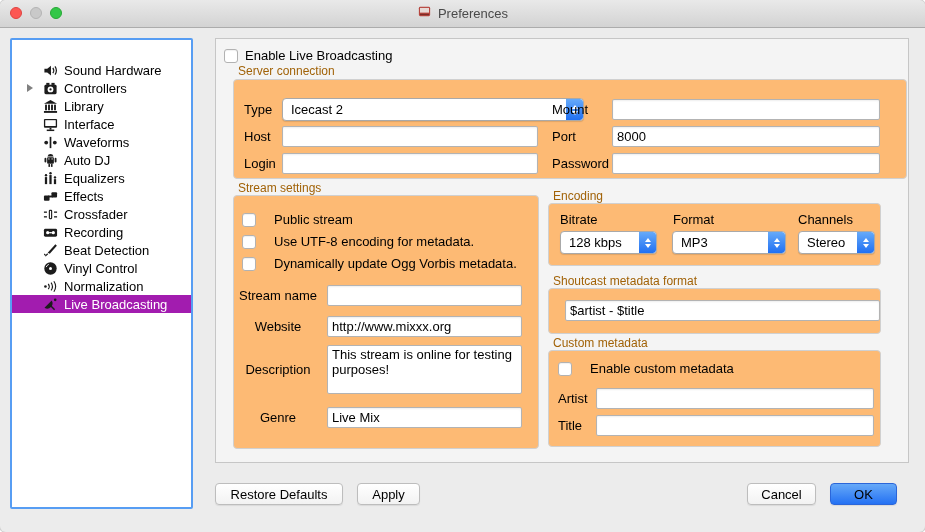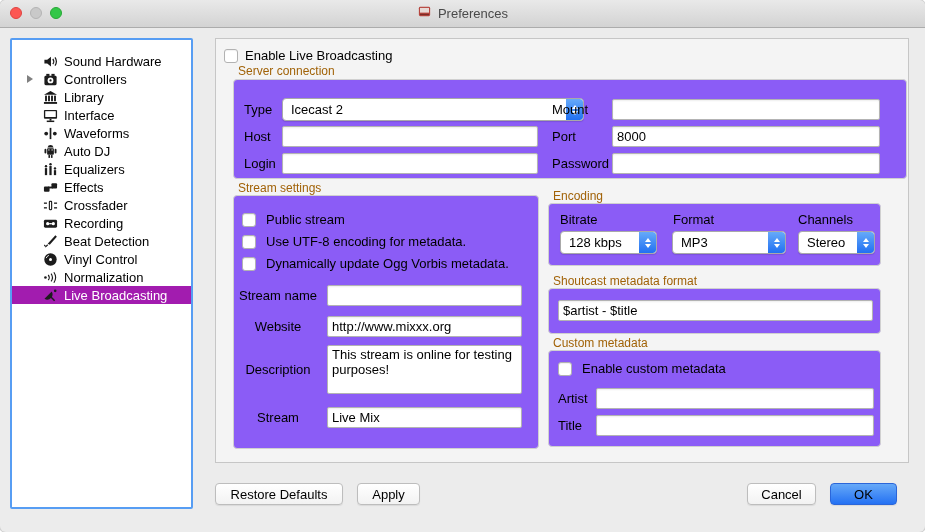--- a/index.html
+++ b/index.html
@@ -10,73 +10,73 @@
             background:linear-gradient(180deg,#e9e9e9,#d3d3d3);border-bottom:1px solid #acacac;
             border-radius:6px 6px 0 0;}
   .tl{position:absolute;top:7px;width:12px;height:12px;border-radius:50%;box-sizing:border-box;}
   #tl-close{left:10px;background:#fc5753;border:1px solid #df4340;}
   #tl-min{left:30px;background:#c9c9c9;border:1px solid #b4b4b4;}
   #tl-max{left:50px;background:#33c748;border:1px solid #27a835;}
   #title-wrap{position:absolute;left:0;right:0;top:0;height:27px;display:flex;align-items:center;justify-content:center;gap:6px;}
   #title-text{font-size:13px;color:#4a4a4a;}
   
   #sidebar{position:absolute;left:10px;top:38px;width:183px;height:471px;background:#fff;
-           border:2px solid #579df3;border-radius:2px;box-sizing:border-box;padding-top:12px;}
+           border:2px solid #579df3;border-radius:2px;box-sizing:border-box;padding-top:21px;}
   .side-item{display:flex;align-items:center;height:18px;font-size:13px;color:#000;padding-left:6px;cursor:default;}
   .side-item.selected{background:#a21caf;color:#fff;}
   .disc{width:24px;display:flex;align-items:center;justify-content:center;}
   .disc .tri{width:0;height:0;border-top:4px solid transparent;border-bottom:4px solid transparent;border-left:6px solid #808080;}
   .side-icon{width:16px;height:15px;display:flex;align-items:center;justify-content:center;margin-right:6px;}
   .side-icon svg{display:block;}
   
   #panel{position:absolute;left:215px;top:38px;width:694px;height:425px;background:#f4f4f4;
          border:1px solid #c6c6c6;box-sizing:border-box;}
   #enable-row{position:absolute;left:8px;top:9px;display:flex;align-items:center;gap:7px;font-size:13px;color:#000;}
   .gt{position:absolute;font-size:12px;color:#a16207;}
   #t-server{left:22px;top:25px} #t-stream{left:22px;top:142px} #t-encoding{left:337px;top:150px}
   #t-shout{left:337px;top:235px} #t-custom{left:337px;top:297px}
-  .grp{position:absolute;background:#8b5cf6;border:1px solid #d0d0d0;border-radius:4px;box-sizing:border-box;}
+  .grp{position:absolute;background:#fdba74;border:1px solid #d0d0d0;border-radius:4px;box-sizing:border-box;}
   #g-server{left:17px;top:40px;width:674px;height:100px}
   #g-stream{left:17px;top:156px;width:306px;height:254px}
   #g-encoding{left:332px;top:164px;width:333px;height:63px}
   #g-shout{left:332px;top:249px;width:333px;height:46px}
   #g-custom{left:332px;top:311px;width:333px;height:97px}
   .lbl{position:absolute;font-size:13px;color:#000;white-space:nowrap;}
   .inp{position:absolute;height:21px;box-sizing:border-box;background:#fff;border:1px solid #b3b3b3;border-radius:2px;
        font-family:"Liberation Sans",sans-serif;font-size:13px;color:#000;padding:0 4px;
        box-shadow:inset 0 1px 2px rgba(0,0,0,.07);outline:none;}
   .ta{position:absolute;box-sizing:border-box;background:#fff;border:1px solid #b3b3b3;border-radius:2px;
       font-family:"Liberation Sans",sans-serif;font-size:13px;color:#000;padding:1px 4px;resize:none;overflow:hidden;outline:none;}
   .combo{position:absolute;height:23px;box-sizing:border-box;background:#fff;border:1px solid #a9a9a9;border-radius:4px;
          display:flex;align-items:center;overflow:hidden;box-shadow:0 1px 1px rgba(0,0,0,.12);cursor:default;}
   .combo .txt{flex:1;padding-left:8px;font-size:13px;color:#000;white-space:nowrap;}
   .combo .step{width:17px;align-self:stretch;background:linear-gradient(180deg,#66aaf9,#2170f2);
                display:flex;flex-direction:column;align-items:center;justify-content:center;gap:2px;border-radius:0 3px 3px 0;}
   .chev-up{width:0;height:0;border-left:3.5px solid transparent;border-right:3.5px solid transparent;border-bottom:4.5px solid #fff;}
   .chev-down{width:0;height:0;border-left:3.5px solid transparent;border-right:3.5px solid transparent;border-top:4.5px solid #fff;}
   .cb{width:14px;height:14px;box-sizing:border-box;background:#fff;border:1px solid #b2b2b2;border-radius:3px;
       box-shadow:inset 0 1px 1px rgba(0,0,0,.06);flex:0 0 auto;}
-  .chk-row{position:absolute;display:flex;align-items:center;gap:10px;font-size:13px;color:#000;}
+  .chk-row{position:absolute;display:flex;align-items:center;gap:18px;font-size:13px;color:#000;}
   
   #l-type{left:10px;top:22px} #l-host{left:10px;top:49px} #l-login{left:10px;top:76px}
   #c-type{left:48px;top:18px;width:302px}
   #i-host{left:48px;top:46px;width:256px} #i-login{left:48px;top:73px;width:256px}
   #l-mount{left:318px;top:22px} #l-port{left:318px;top:49px} #l-pass{left:318px;top:76px}
   #i-mount{left:378px;top:19px;width:268px} #i-port{left:378px;top:46px;width:268px} #i-pass{left:378px;top:73px;width:268px}
   
   #cb-public{left:8px;top:16px} #cb-utf8{left:8px;top:38px} #cb-ogg{left:8px;top:60px}
   .rlabel{position:absolute;left:0;width:88px;text-align:center;font-size:13px;color:#000;}
   #l-sname{top:92px} #l-website{top:123px} #l-desc{top:166px} #l-genre{top:214px}
   #i-sname{left:93px;top:89px;width:195px} #i-website{left:93px;top:120px;width:195px}
   #i-desc{left:93px;top:149px;width:195px;height:49px} #i-genre{left:93px;top:211px;width:195px}
   
   #l-bitrate{left:11px;top:8px} #l-format{left:124px;top:8px} #l-channels{left:249px;top:8px}
   #c-bitrate{left:11px;top:27px;width:97px} #c-format{left:123px;top:27px;width:114px} #c-channels{left:249px;top:27px;width:77px}
   
-  #i-shout{left:9px;top:11px;width:315px}
+  #i-shout{left:16px;top:11px;width:315px}
   
   #cm-enable{left:9px;top:10px}
   #l-artist{left:9px;top:40px} #i-artist{left:47px;top:37px;width:278px}
   #l-title{left:9px;top:67px} #i-title{left:47px;top:64px;width:278px}
   
   .btn{position:absolute;height:22px;box-sizing:border-box;background:linear-gradient(180deg,#ffffff,#f2f2f2);
        border:1px solid #bdbdbd;border-radius:4px;font-size:13px;color:#000;
        display:flex;align-items:center;justify-content:center;cursor:default;box-shadow:0 1px 1px rgba(0,0,0,.08);}
   #btn-restore{left:215px;top:483px;width:128px}
   #btn-apply{left:357px;top:483px;width:63px}
@@ -324,21 +324,21 @@
       <div class="chk-row" id="cb-ogg">
         <span class="cb"></span>
         <span>Dynamically update Ogg Vorbis metadata.</span>
       </div>
       <span class="rlabel" id="l-sname">Stream name</span>
       <input class="inp" id="i-sname" style="">
       <span class="rlabel" id="l-website">Website</span>
       <input class="inp" id="i-website" value="http://www.mixxx.org" style="">
       <span class="rlabel" id="l-desc">Description</span>
       <textarea class="ta" id="i-desc" style="">This stream is online for testing purposes!</textarea>
-      <span class="rlabel" id="l-genre">Stream</span>
+      <span class="rlabel" id="l-genre">Genre</span>
       <input class="inp" id="i-genre" value="Live Mix" style="">
     </div>
 
     <div class="gt" id="t-encoding">Encoding</div>
     <div class="grp" id="g-encoding">
       <span class="lbl" id="l-bitrate">Bitrate</span>
       <div class="combo" id="c-bitrate">
         <span class="txt">128 kbps</span>
         <span class="step">
             <span class="chev-up"></span>

